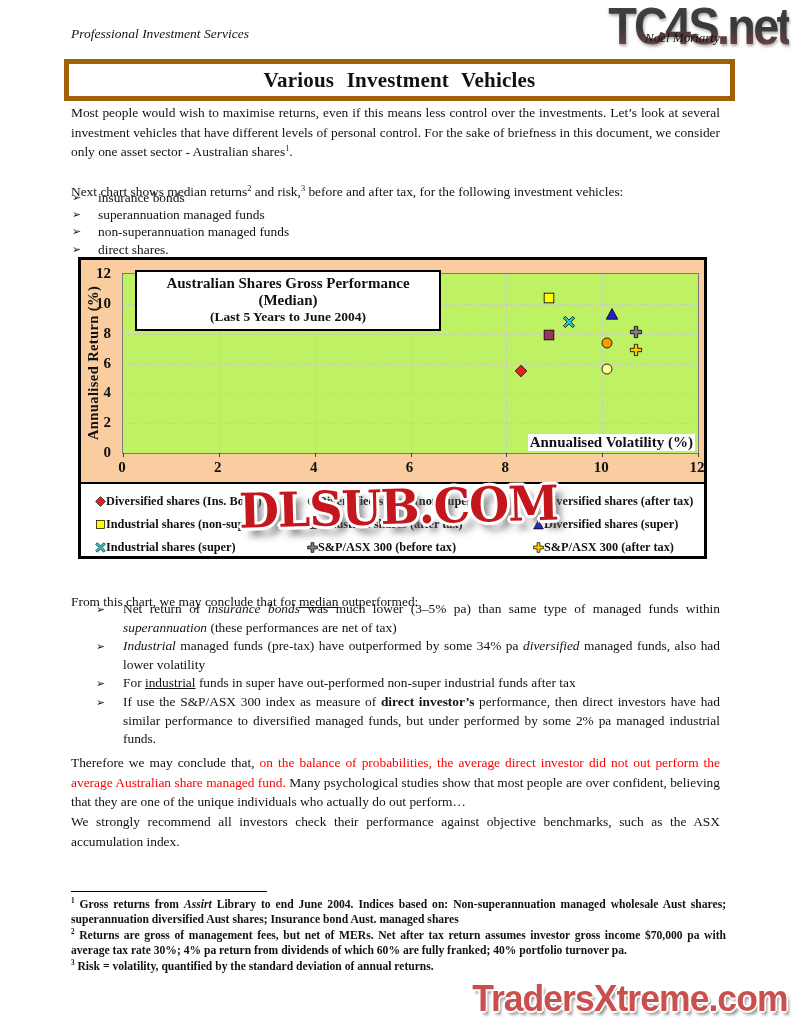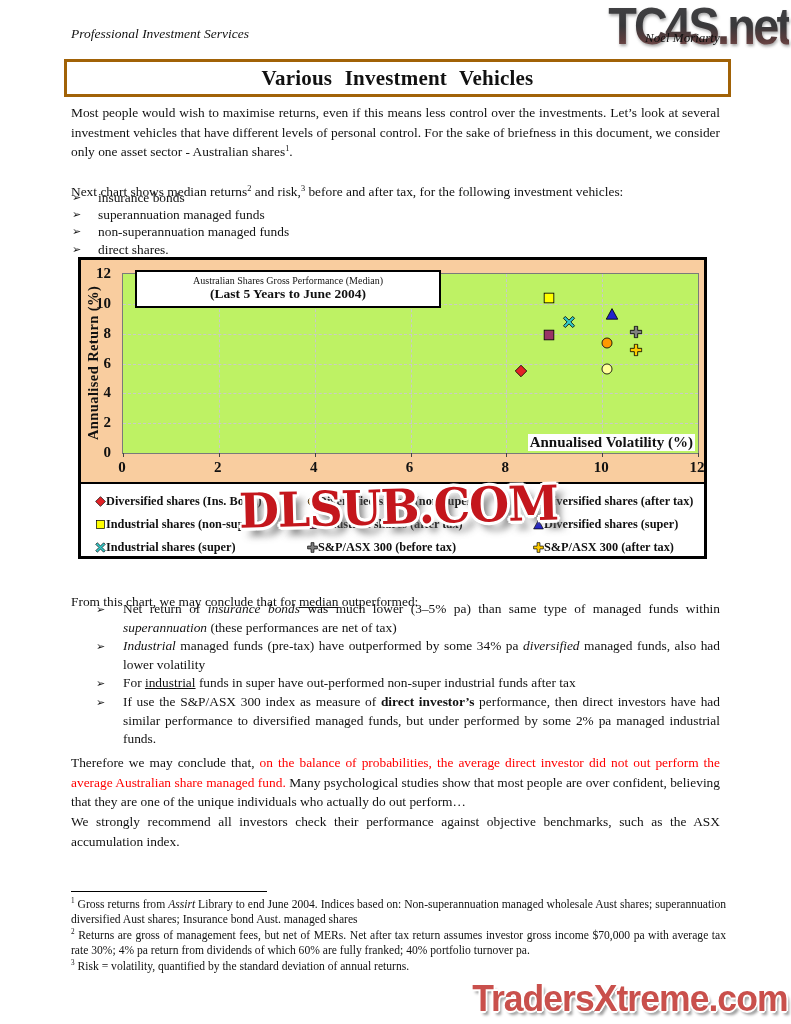--- a/index.html
+++ b/index.html
@@ -17,21 +17,21 @@
   .hdr-left{left:71px;top:26px;font-style:italic;font-size:13.5px;}
   .hdr-name{left:645px;top:30px;font-style:italic;font-size:13px;z-index:3;text-align:right;}
   .tc4s{right:2px;top:-4px;z-index:2;font-family:"Liberation Sans",sans-serif;
         font-weight:800;font-size:52px;letter-spacing:-3px;
         background:linear-gradient(180deg,#464648 0%,#39393b 50%,#5c3d3d 74%,#936060 100%);
         -webkit-background-clip:text;background-clip:text;color:transparent;
         transform:scaleX(.9);transform-origin:100% 0;
         filter:drop-shadow(1px 2px 1.5px rgba(60,60,60,.45));}
 
   
-  .title-box{left:64px;top:59px;width:661px;height:32px;border:3px solid #a16207;
+  .title-box{left:64px;top:59px;width:661px;height:32px;border:5px solid #a16207;
              display:flex;align-items:center;justify-content:center;}
   .title-box h1{margin:0;font-size:21px;font-weight:bold;word-spacing:7px;letter-spacing:.2px;}
 
   
   .p1{left:71px;top:90px;width:649px;font-size:13.4px;line-height:19.4px;}
   .p2{left:71px;top:170px;width:649px;font-size:13.4px;line-height:18px;}
   .vlist{left:71px;top:189px;width:649px;font-size:13.4px;}
   .vlist .li{position:relative;padding-left:27px;line-height:17.2px;}
   .arrow{position:absolute;left:1px;top:0;font-size:11px;font-family:"DejaVu Sans",sans-serif;}
 
@@ -40,21 +40,21 @@
          box-sizing:border-box;background:#F9CD9F;}
   .plot{left:41px;top:13px;width:575px;height:179px;background:#bef264;
         border:1px solid #7a7a7a;box-sizing:content-box;}
   .grid-v{position:absolute;top:0;bottom:0;width:0;border-left:1px dashed #c9c9c9;}
   .grid-h{position:absolute;left:0;right:0;height:0;border-top:1px dashed #c9c9c9;}
   .tickx{position:absolute;top:100%;width:0;height:4px;border-left:1px solid #444;}
   .marker{position:absolute;width:13px;height:13px;z-index:5;}
   .marker svg{display:block;}
   .ctitle-box{left:54px;top:10px;width:302px;border:2.5px solid #000;background:#fff;
               text-align:center;z-index:6;padding:3px 0 4px 0;}
-  .ctitle{font-size:10px;font-weight:normal;}
+  .ctitle{font-size:15px;font-weight:bold;}
   .csub{font-size:13.5px;font-weight:bold;}
   .ylab-wrap{left:0;top:13px;width:34px;height:179px;}
   .ylab{position:absolute;right:4px;width:30px;text-align:right;font-size:15px;font-weight:bold;
         transform:translateY(-50%);}
   .xlab-wrap{left:41px;top:199px;width:575px;height:18px;}
   .xlab{position:absolute;transform:translateX(-50%);font-size:15px;font-weight:bold;}
   .ytitle{left:4px;top:13px;height:179px;width:18px;writing-mode:vertical-rl;
           transform:rotate(180deg);text-align:center;font-size:14.5px;font-weight:bold;
           letter-spacing:.4px;}
   .xtitle{position:absolute;right:3px;bottom:2px;background:#FEFEFE;font-size:15px;
@@ -76,21 +76,21 @@
   .c-intro{left:71px;top:581px;width:649px;font-size:13.4px;}
   .clist{left:93px;top:600px;width:627px;font-size:13.4px;}
   .clist .li{position:relative;padding-left:30px;line-height:18.6px;text-align:justify;}
   .clist .arrow{left:3px;top:1px;}
 
   .p-red{left:71px;top:740px;width:649px;font-size:13.4px;line-height:19.4px;}
   .p-rec{left:71px;top:799px;width:649px;font-size:13.4px;line-height:19.4px;}
 
   
   .fn-rule{left:71px;top:891px;width:196px;border-top:1.2px solid #000;}
-  .fns{left:71px;top:897px;width:655px;font-size:11.6px;line-height:15.4px;}
+  .fns{left:71px;top:897px;width:655px;font-size:11.6px;line-height:15.4px;font-weight:bold;}
   .fns .fn{margin:0;}
 
   .footer-logo{right:3px;top:978px;z-index:2;font-family:"Liberation Sans",sans-serif;
                font-weight:800;font-size:37px;letter-spacing:-1px;color:#C9504C;
                text-shadow:-2px 0 0 #fff,2px 0 0 #fff,0 -2px 0 #fff,0 2px 0 #fff,
                            -1px -1px 0 #fff,1px 1px 0 #fff,3px 4px 3px #9a9a9a;
                transform:scaleX(.96);transform-origin:100% 0;}
 </style>
 </head>
 <body>

